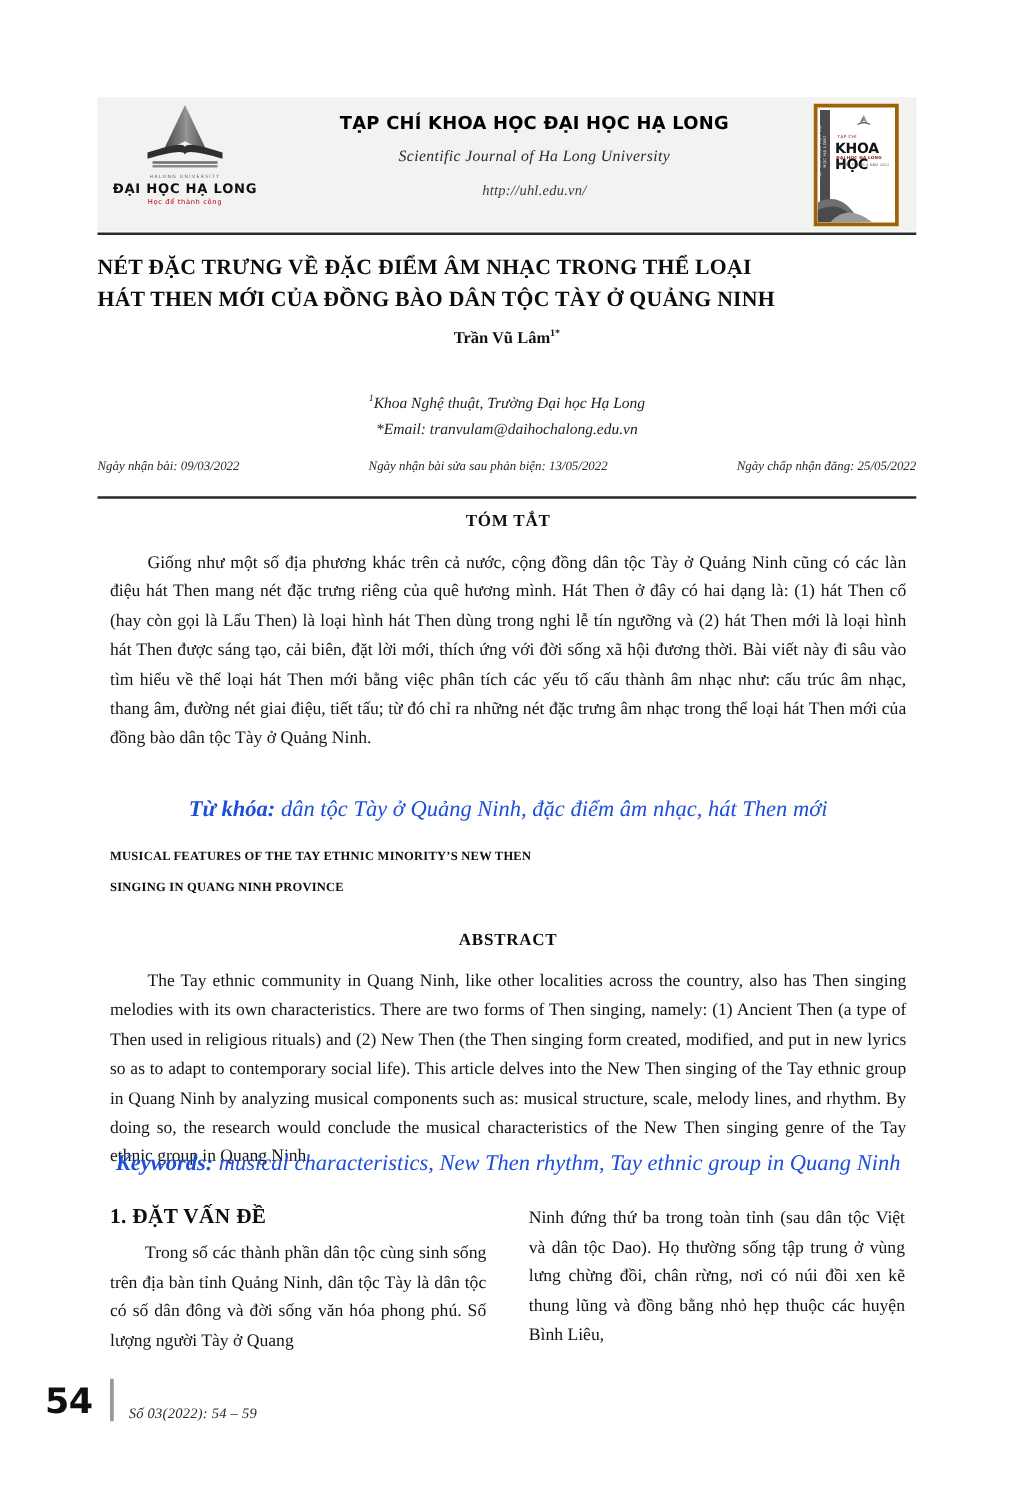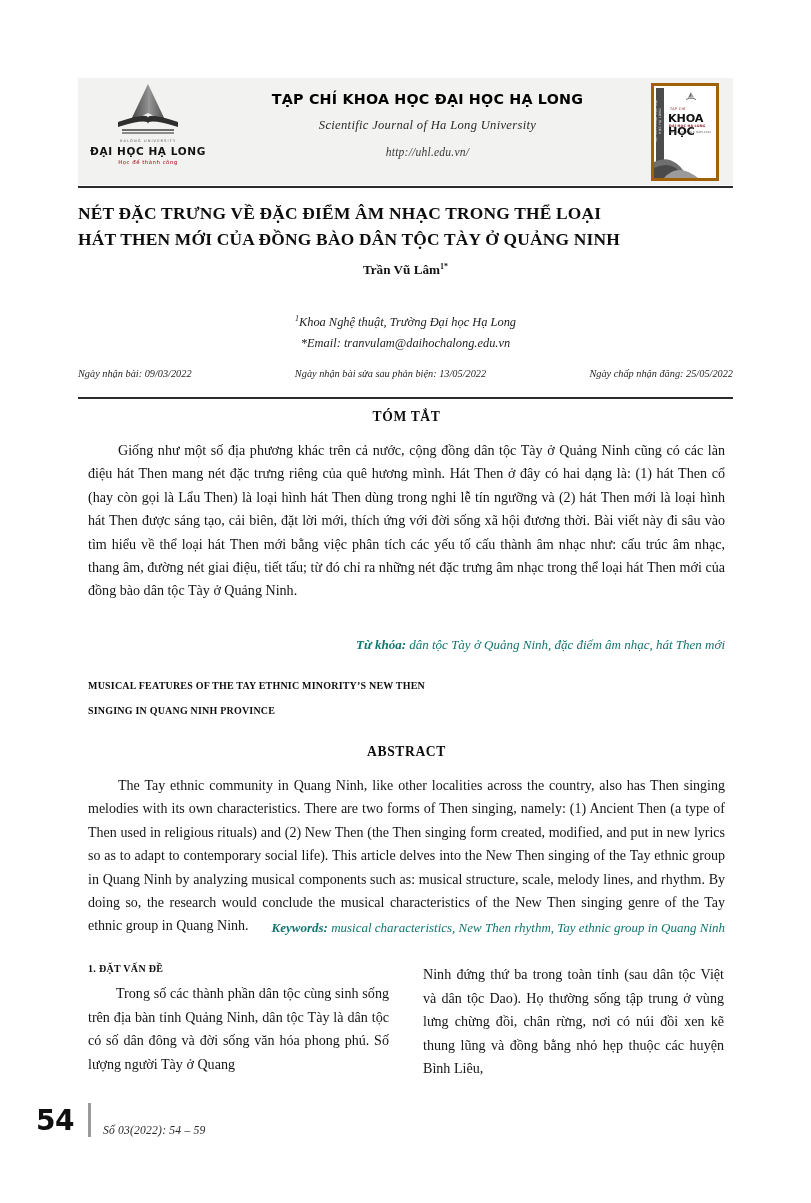--- a/index.html
+++ b/index.html
@@ -269,23 +269,23 @@
     line-height: 23.4px;
     text-align: justify;
     text-indent: 30px;
     color: #141414;
     margin: 0;
   }
   .para.en { font-size: 14.0px; }
   .kw {
     font-family: "Liberation Serif", serif;
     font-style: italic;
-    font-size: 13px;
-    text-align: right;
-    color: #0f766e;
+    font-size: 18px;
+    text-align: center;
+    color: #1d4ed8;
     margin: 0;
   }
   .kw b { font-weight: bold; font-style: italic; }
 
   .en-title {
     text-align: left;
     font-family: "Liberation Serif", serif;
     font-weight: bold;
     font-size: 10px;
     line-height: 25px;
@@ -299,21 +299,21 @@
     left: 88px;
     top: 963px;
     width: 637px;
     display: flex;
     gap: 34px;
   }
   .col { width: 301px; }
   .col-head {
     font-family: "Liberation Serif", serif;
     font-weight: bold;
-    font-size: 10px;
+    font-size: 17px;
     letter-spacing: 0.3px;
     color: #0d0d0d;
     margin: 0 0 8px 0;
   }
   .col p {
     font-family: "Liberation Serif", serif;
     font-size: 14.1px;
     line-height: 23.6px;
     text-align: justify;
     text-indent: 28px;

